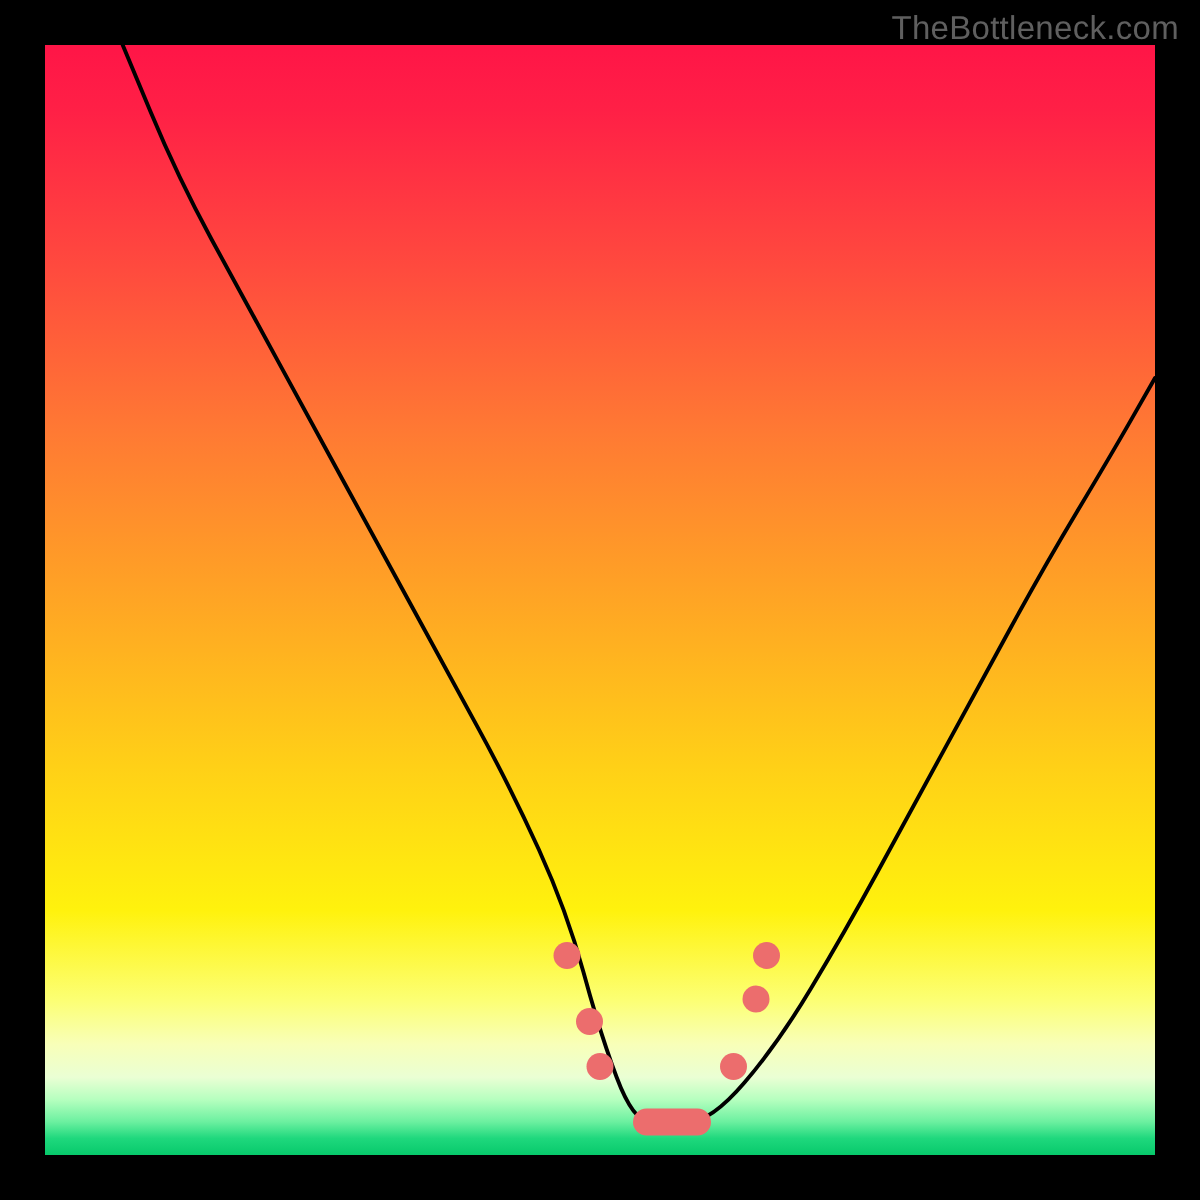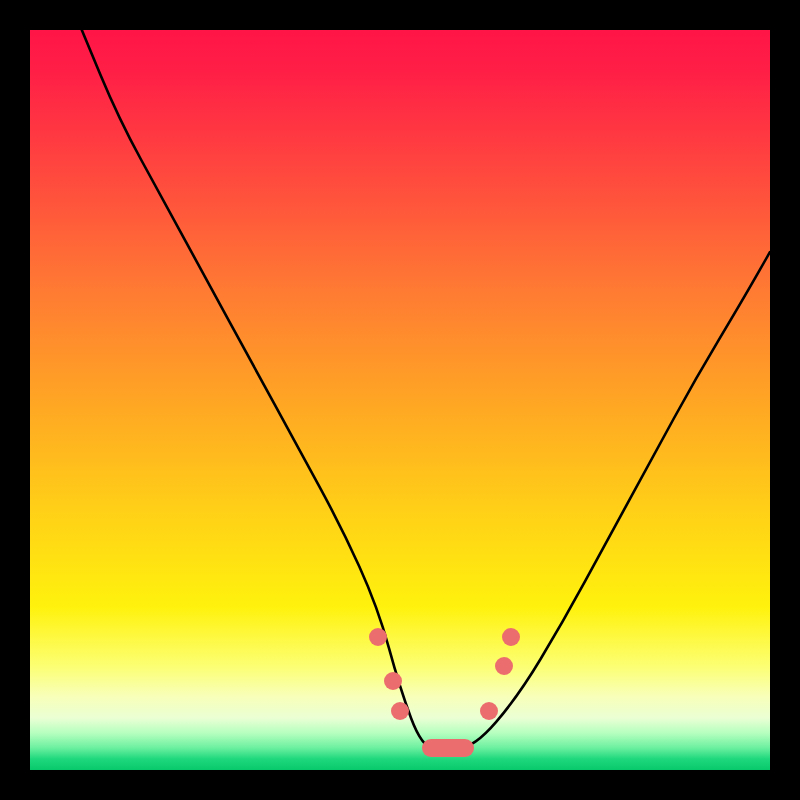--- a/index.html
+++ b/index.html
@@ -99,20 +99,21 @@
 </head>
 <body>
 
 <div class="frame">
 
   <div class="border top"></div>
   <div class="border bottom"></div>
   <div class="border left"></div>
   <div class="border right"></div>
 
+  <div class="watermark">TheBottleneck.com</div>
 
   <div class="plot">
     <div class="gradient"></div>
 
     <svg class="curve-svg" viewBox="0 0 740 740" preserveAspectRatio="none">
       <path id="curvePath" d="M 51.8 0.0 Q 51.8 0.0 70.3 44.4 Q 88.8 88.8 111.0 129.5 Q 133.2 170.2 155.4 210.9 Q 177.6 251.6 199.8 292.3 Q 222.0 333.0 244.2 373.7 Q 266.4 414.4 288.6 455.1 Q 310.8 495.8 329.3 536.5 Q 347.8 577.2 358.9 617.9 Q 370.0 658.6 381.1 688.2 Q 392.2 717.8 403.3 717.8 Q 414.4 717.8 429.2 717.8 Q 444.0 717.8 466.2 691.9 Q 488.4 666.0 510.6 629.0 Q 532.8 592.0 555.0 551.3 Q 577.2 510.6 599.4 469.9 Q 621.6 429.2 643.8 388.5 Q 666.0 347.8 688.2 310.8 Q 710.4 273.8 725.2 247.9 T 740.0 222.0" fill="none" stroke="#000" stroke-width="2.6" stroke-linecap="round" stroke-linejoin="round"></path>
     </svg>
 
     <div class="markers" id="markers">
         <div class="marker-bar" style="left: 53%; width: 7%; top: 97%; height: 18px;"></div>

